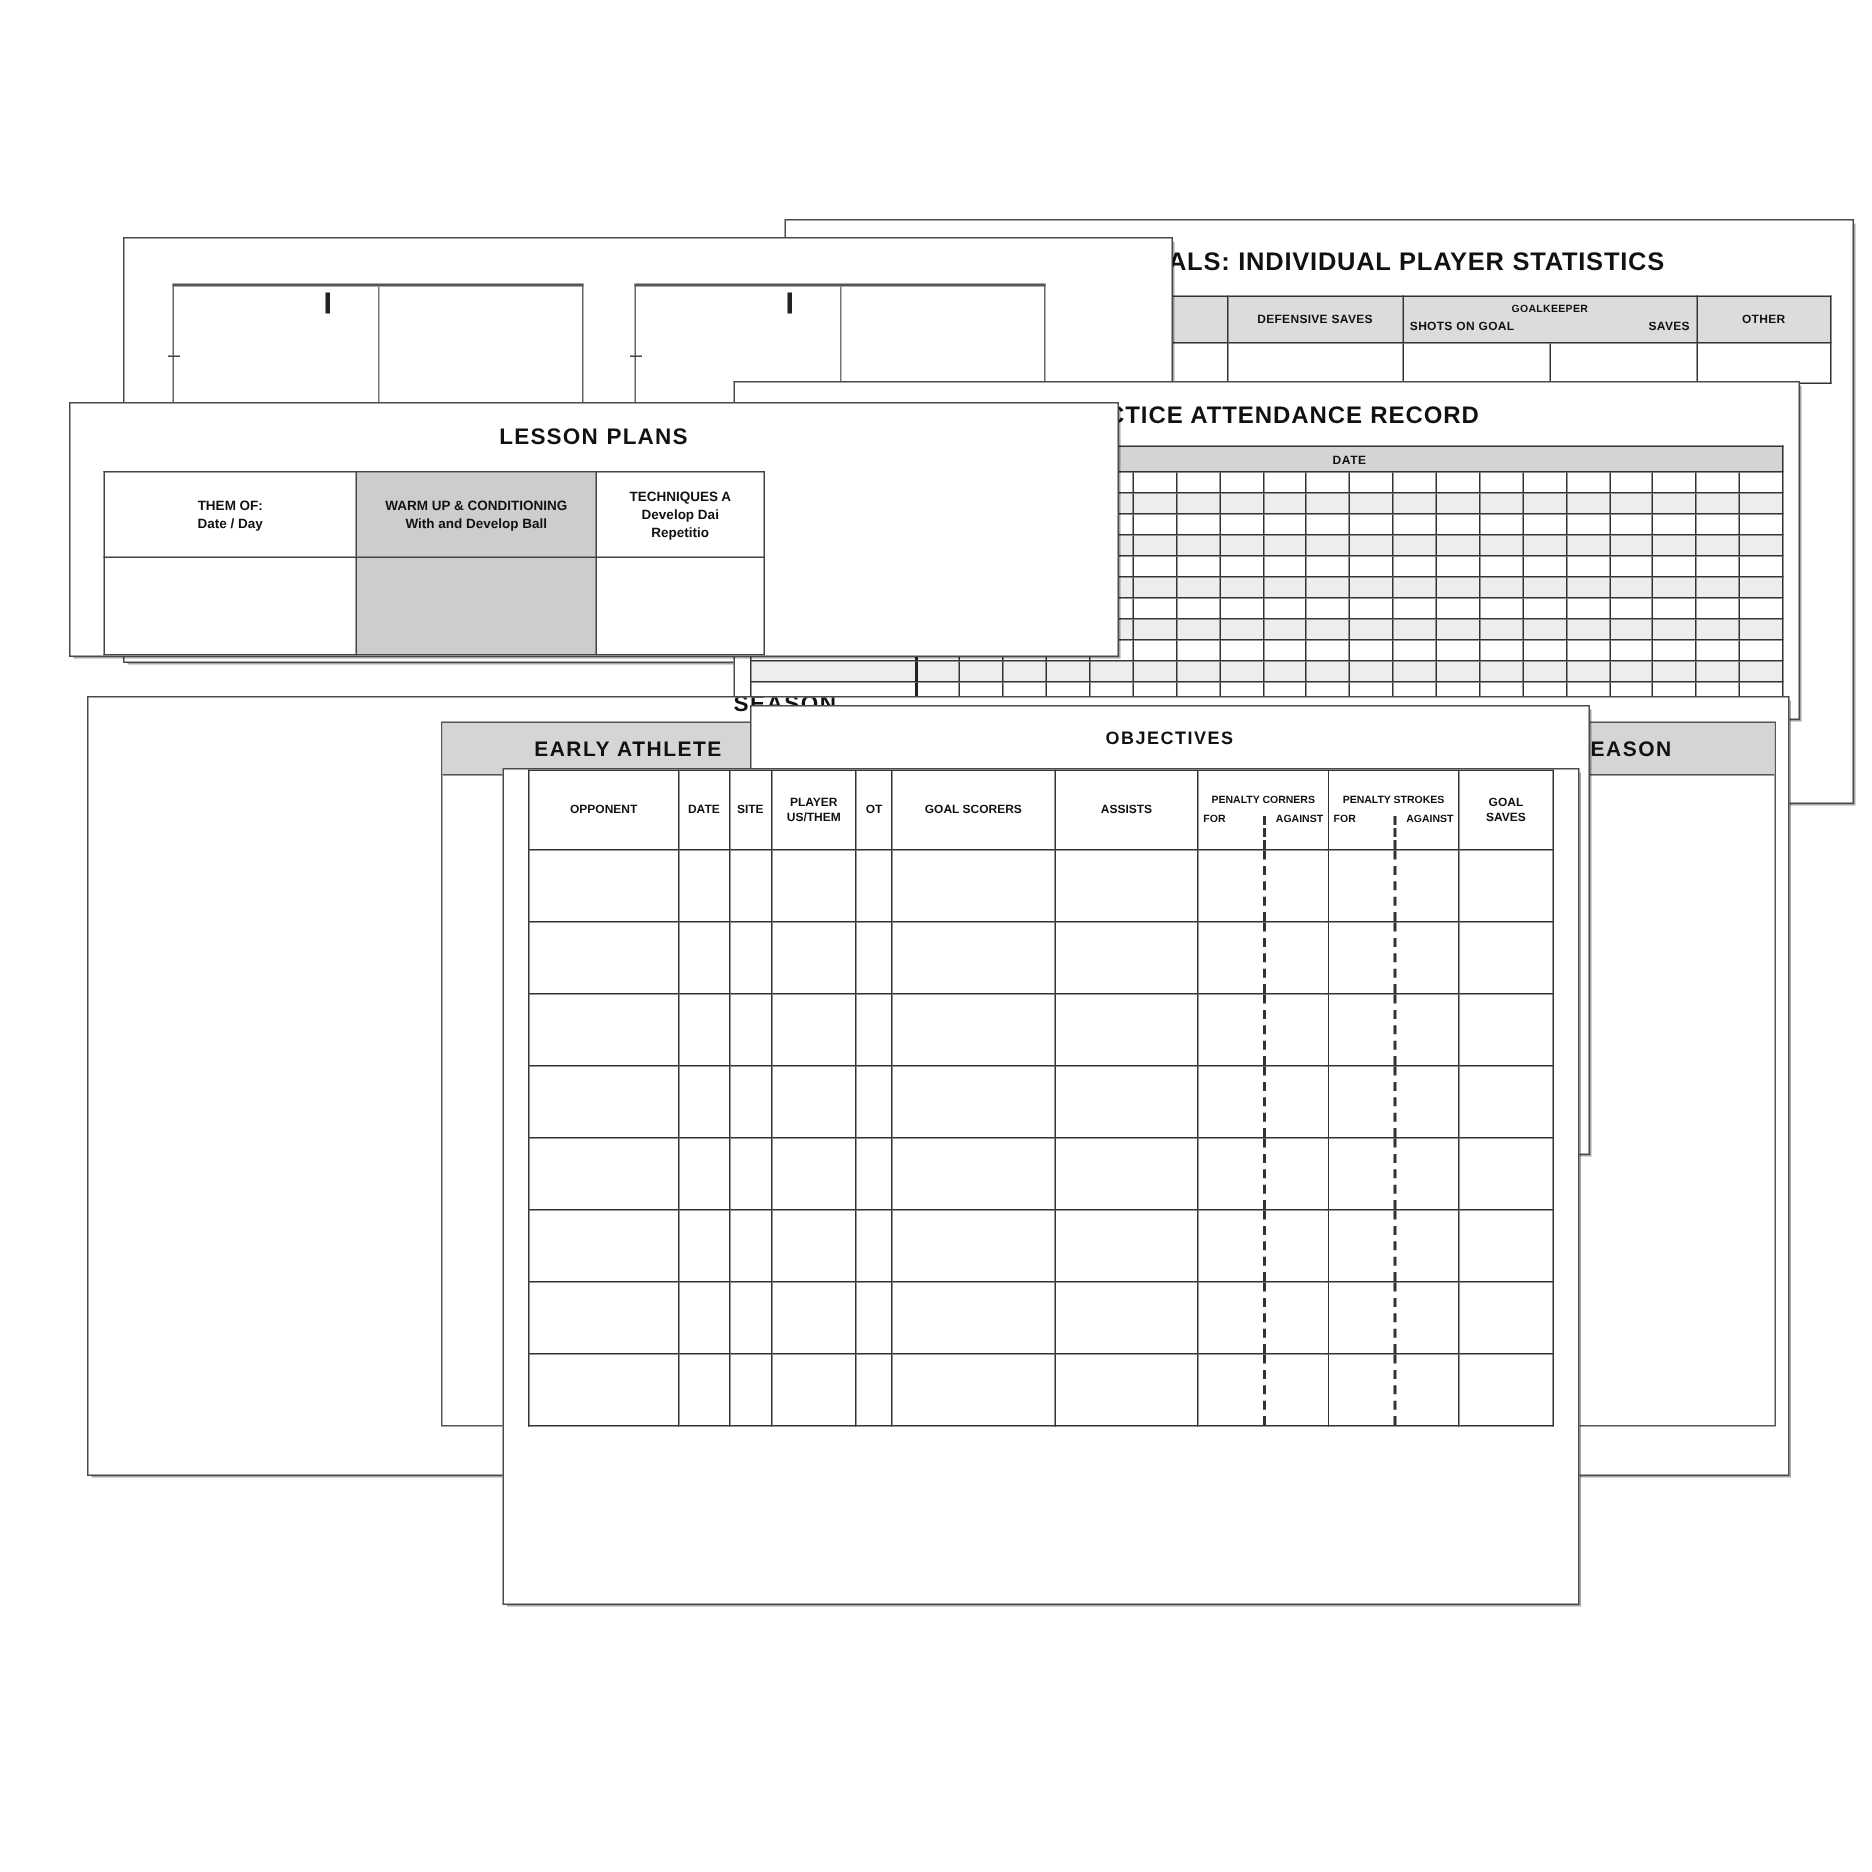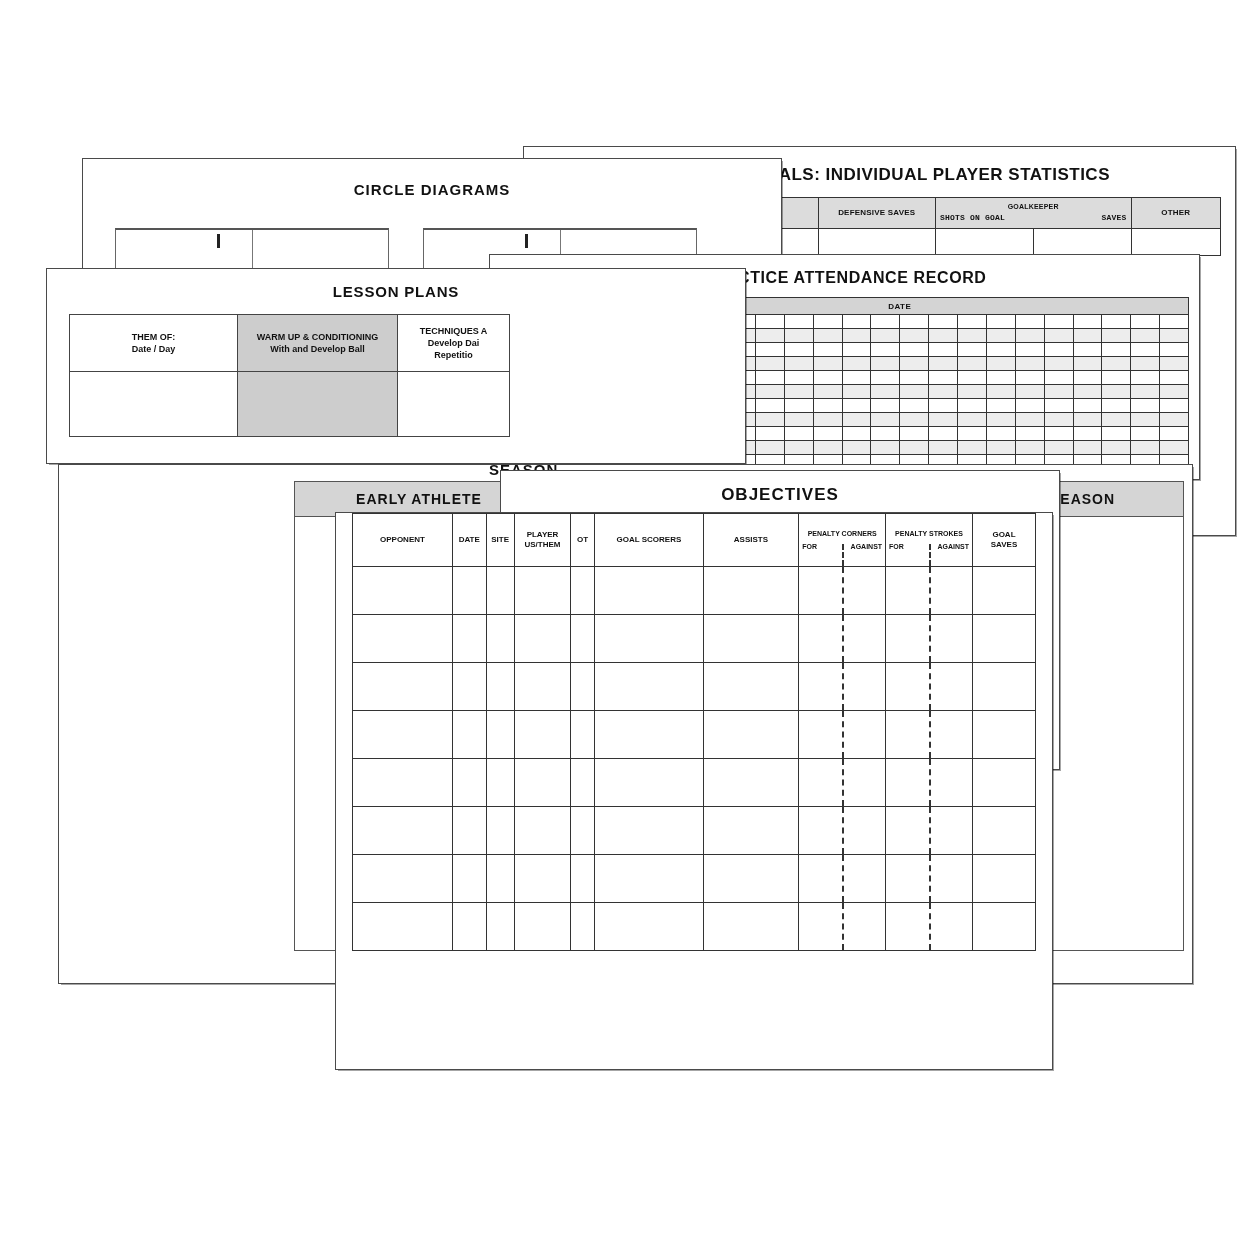--- a/index.html
+++ b/index.html
@@ -50,40 +50,40 @@
     border:1px solid #333;
     font-size:8px;
     font-weight:bold;
     text-align:center;
     letter-spacing:.2px;
     line-height:1.25;
     padding:0;
   }
   .stats-table th{background:#dcdcdc;height:30px;}
   .stats-table td{height:26px;background:#fff;}
-  .stats-table .gk-wrap{display:flex;align-items:center;justify-content:space-between;padding:0 4px;font-family:Liberation Mono, monospace;}
+  .stats-table .gk-wrap{display:flex;align-items:center;justify-content:space-between;padding:0 4px;}
   .stats-table .gk-top{display:block;font-size:7px;margin-bottom:1px;}
 
   
   #sheet-circle{left:82px;top:158px;width:700px;height:284px;}
   #sheet-circle .title{font-size:15px;margin:22px 0 0 0;letter-spacing:1px;}
   .circle-row{position:relative;margin-top:30px;height:190px;}
   .fieldbox{
     position:absolute;top:0;height:178px;
     border:1px solid #666;border-top:2px solid #555;
     background:#fff;
   }
   .fieldbox.a{left:32px;width:272px;}
   .fieldbox.b{left:340px;width:272px;}
   .fieldbox .midline{position:absolute;left:50%;top:0;bottom:0;width:1px;background:#777;}
   .fieldbox .tick{position:absolute;left:37%;top:4px;width:3px;height:14px;background:#222;}
   .fieldbox .sidearrow{position:absolute;left:-4px;top:46px;width:8px;height:1px;background:#444;}
 
   
-  #sheet-lesson{left:46px;top:268px;width:700px;height:196px;}
+  #sheet-lesson{left:46px;top:268px;width:700px;height:170px;}
   #sheet-lesson .title{font-size:15px;margin:14px 0 0 0;letter-spacing:.8px;}
   .lesson-table{
     border-collapse:collapse;
     table-layout:fixed;
     margin:14px 0 0 22px;
     width:440px;
   }
   .lesson-table td{
     border:1px solid #444;
     font-size:9px;font-weight:bold;text-align:center;
@@ -118,21 +118,21 @@
     height:34px;line-height:34px;text-align:center;
     background:#d5d5d5;border-bottom:1px solid #555;
     font-size:14px;font-weight:bold;letter-spacing:1px;
   }
   .season-col.c1{left:0px;width:225px;}
   .season-col.c2{left:225px;width:250px;}
   .season-col.c3{left:970px;width:145px;}
 
   
   #sheet-objectives{left:500px;top:470px;width:560px;height:300px;}
-  #sheet-objectives .title{font-size:17px;margin:14px 0 0 0;letter-spacing:1px;}
+  #sheet-objectives .title{font-size:12px;margin:14px 0 0 0;letter-spacing:1px;}
 
   
   #sheet-schedule{left:335px;top:512px;width:718px;height:558px;}
   #sheet-schedule .title{font-size:15px;margin:26px 0 14px 0;letter-spacing:.6px;}
   .sched-wrap{margin:0 16px;}
   .sched-table{border-collapse:collapse;table-layout:fixed;width:100%;}
   .sched-table th,.sched-table td{
     border:1px solid #333;
     font-size:8px;font-weight:bold;text-align:center;
     line-height:1.3;padding:0;
@@ -197,21 +197,20 @@
                 <div style="flex:1;"></div>
             </div>
           </td>
           <td></td>
         </tr>
       </tbody>
     </table>
   </div>
 
   <div class="sheet" id="sheet-circle">
-    <div class="title">CIRCLE DIAGRAMS</div>
     <div class="circle-row">
       <div class="fieldbox a">
         <div class="midline"></div>
         <div class="tick"></div>
         <div class="sidearrow"></div>
       </div>
       <div class="fieldbox b">
         <div class="midline"></div>
         <div class="tick"></div>
         <div class="sidearrow"></div>

